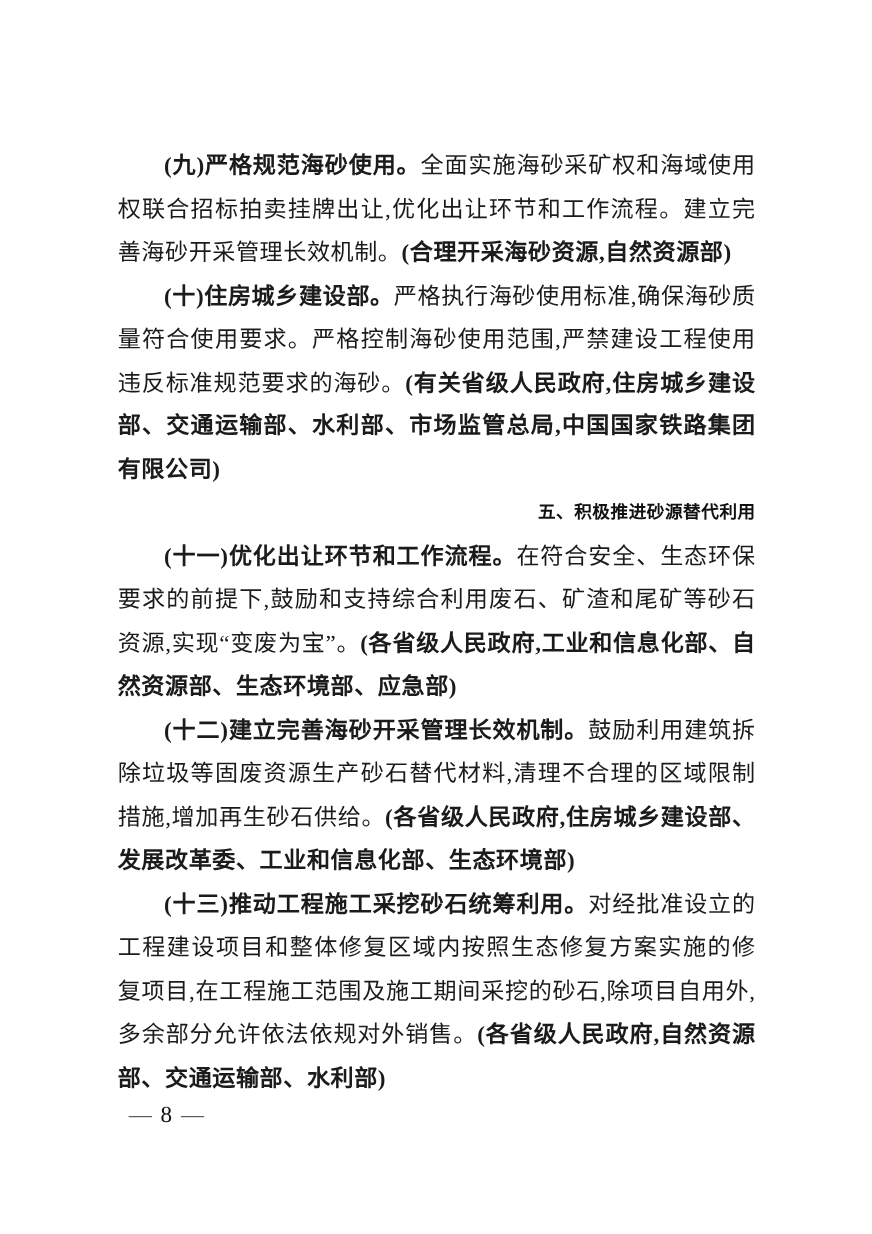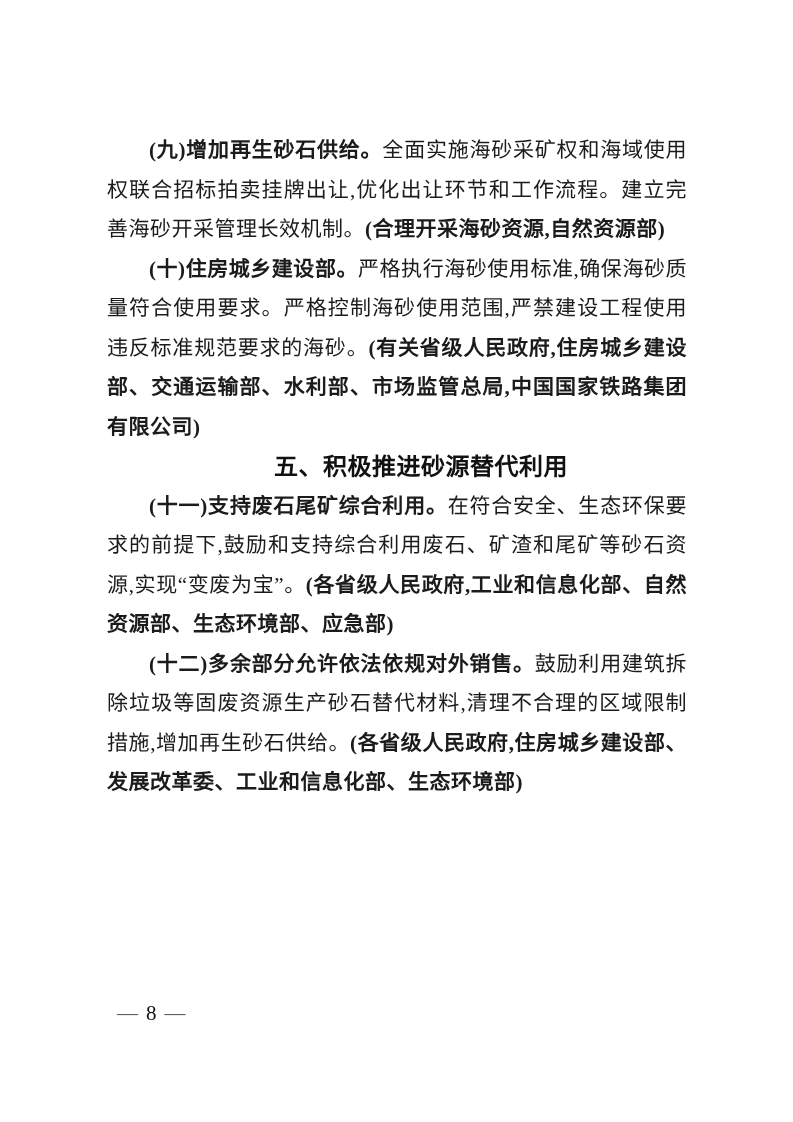--- a/index.html
+++ b/index.html
@@ -32,25 +32,25 @@
     font-family: "Liberation Serif", "DejaVu Serif", serif;
   }
   .para .lead {
     font-weight: 700;
   }
   .para .tail {
     font-weight: 700;
   }
   .section-heading {
     margin: 0;
-    font-size: 24px;
+    font-size: 16px;
     line-height: 39.5px;
     text-indent: 2em;
     font-weight: 700;
-    text-align: center;
+    text-align: right;
     letter-spacing: 0.5px;
     font-family: "Liberation Sans", "DejaVu Sans", sans-serif;
     color: #111111;
   }
   .page-footer {
     position: absolute;
     left: 117px;
     top: 1001px;
     font-size: 21px;
     line-height: 24px;
@@ -68,36 +68,39 @@
     color: #111111;
   }
 </style>
 </head>
 <body>
 
 <div class="page">
   <div class="content">
 
     <p class="para">
-      <span class="lead">(九)增加再生砂石供给。</span><span class="body">全面实施海砂采矿权和海域使用权联合招标拍卖挂牌出让,优化出让环节和工作流程。建立完善海砂开采管理长效机制。</span><span class="tail">(合理开采海砂资源,自然资源部)</span>
+      <span class="lead">(九)严格规范海砂使用。</span><span class="body">全面实施海砂采矿权和海域使用权联合招标拍卖挂牌出让,优化出让环节和工作流程。建立完善海砂开采管理长效机制。</span><span class="tail">(合理开采海砂资源,自然资源部)</span>
     </p>
 
     <p class="para">
       <span class="lead">(十)住房城乡建设部。</span><span class="body">严格执行海砂使用标准,确保海砂质量符合使用要求。严格控制海砂使用范围,严禁建设工程使用违反标准规范要求的海砂。</span><span class="tail">(有关省级人民政府,住房城乡建设部、交通运输部、水利部、市场监管总局,中国国家铁路集团有限公司)</span>
     </p>
 
     <h2 class="section-heading">五、积极推进砂源替代利用</h2>
 
     <p class="para">
-      <span class="lead">(十一)支持废石尾矿综合利用。</span><span class="body">在符合安全、生态环保要求的前提下,鼓励和支持综合利用废石、矿渣和尾矿等砂石资源,实现“变废为宝”。</span><span class="tail">(各省级人民政府,工业和信息化部、自然资源部、生态环境部、应急部)</span>
+      <span class="lead">(十一)优化出让环节和工作流程。</span><span class="body">在符合安全、生态环保要求的前提下,鼓励和支持综合利用废石、矿渣和尾矿等砂石资源,实现“变废为宝”。</span><span class="tail">(各省级人民政府,工业和信息化部、自然资源部、生态环境部、应急部)</span>
     </p>
 
     <p class="para">
-      <span class="lead">(十二)多余部分允许依法依规对外销售。</span><span class="body">鼓励利用建筑拆除垃圾等固废资源生产砂石替代材料,清理不合理的区域限制措施,增加再生砂石供给。</span><span class="tail">(各省级人民政府,住房城乡建设部、发展改革委、工业和信息化部、生态环境部)</span>
+      <span class="lead">(十二)建立完善海砂开采管理长效机制。</span><span class="body">鼓励利用建筑拆除垃圾等固废资源生产砂石替代材料,清理不合理的区域限制措施,增加再生砂石供给。</span><span class="tail">(各省级人民政府,住房城乡建设部、发展改革委、工业和信息化部、生态环境部)</span>
     </p>
 
+    <p class="para">
+      <span class="lead">(十三)推动工程施工采挖砂石统筹利用。</span><span class="body">对经批准设立的工程建设项目和整体修复区域内按照生态修复方案实施的修复项目,在工程施工范围及施工期间采挖的砂石,除项目自用外,多余部分允许依法依规对外销售。</span><span class="tail">(各省级人民政府,自然资源部、交通运输部、水利部)</span>
+    </p>
 
   </div>
 
   <div class="page-footer">
     <span class="dash">—</span><span class="num">8</span><span class="dash">—</span>
   </div>
 </div>
 
 </body></html>

